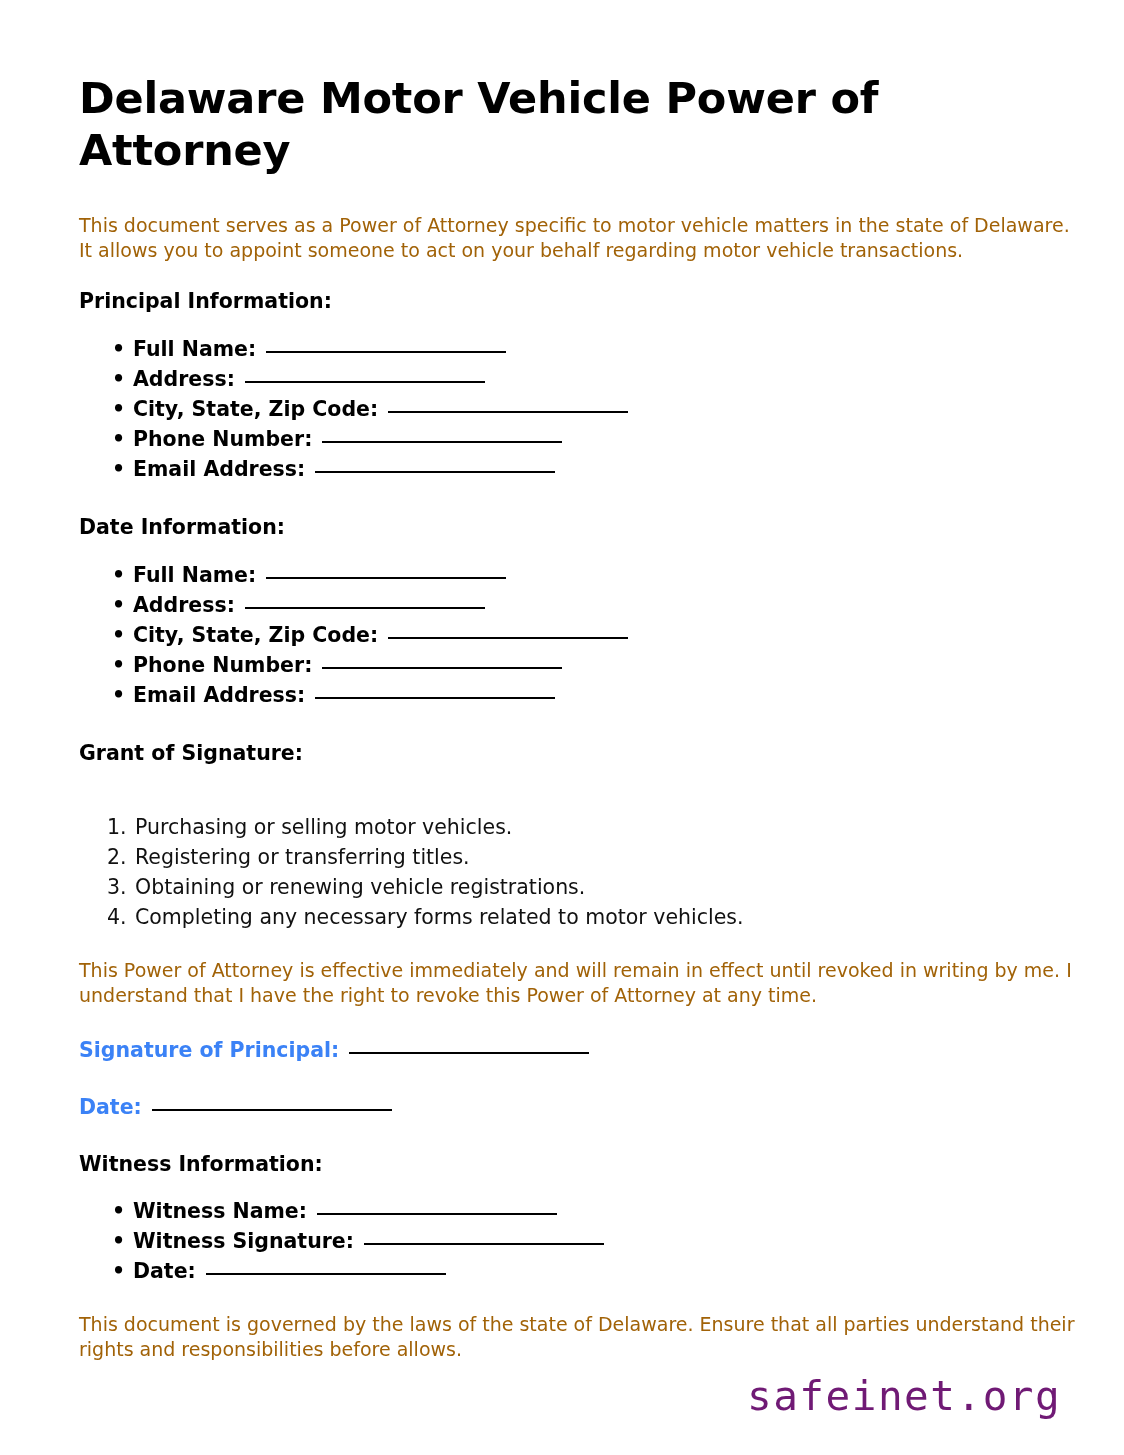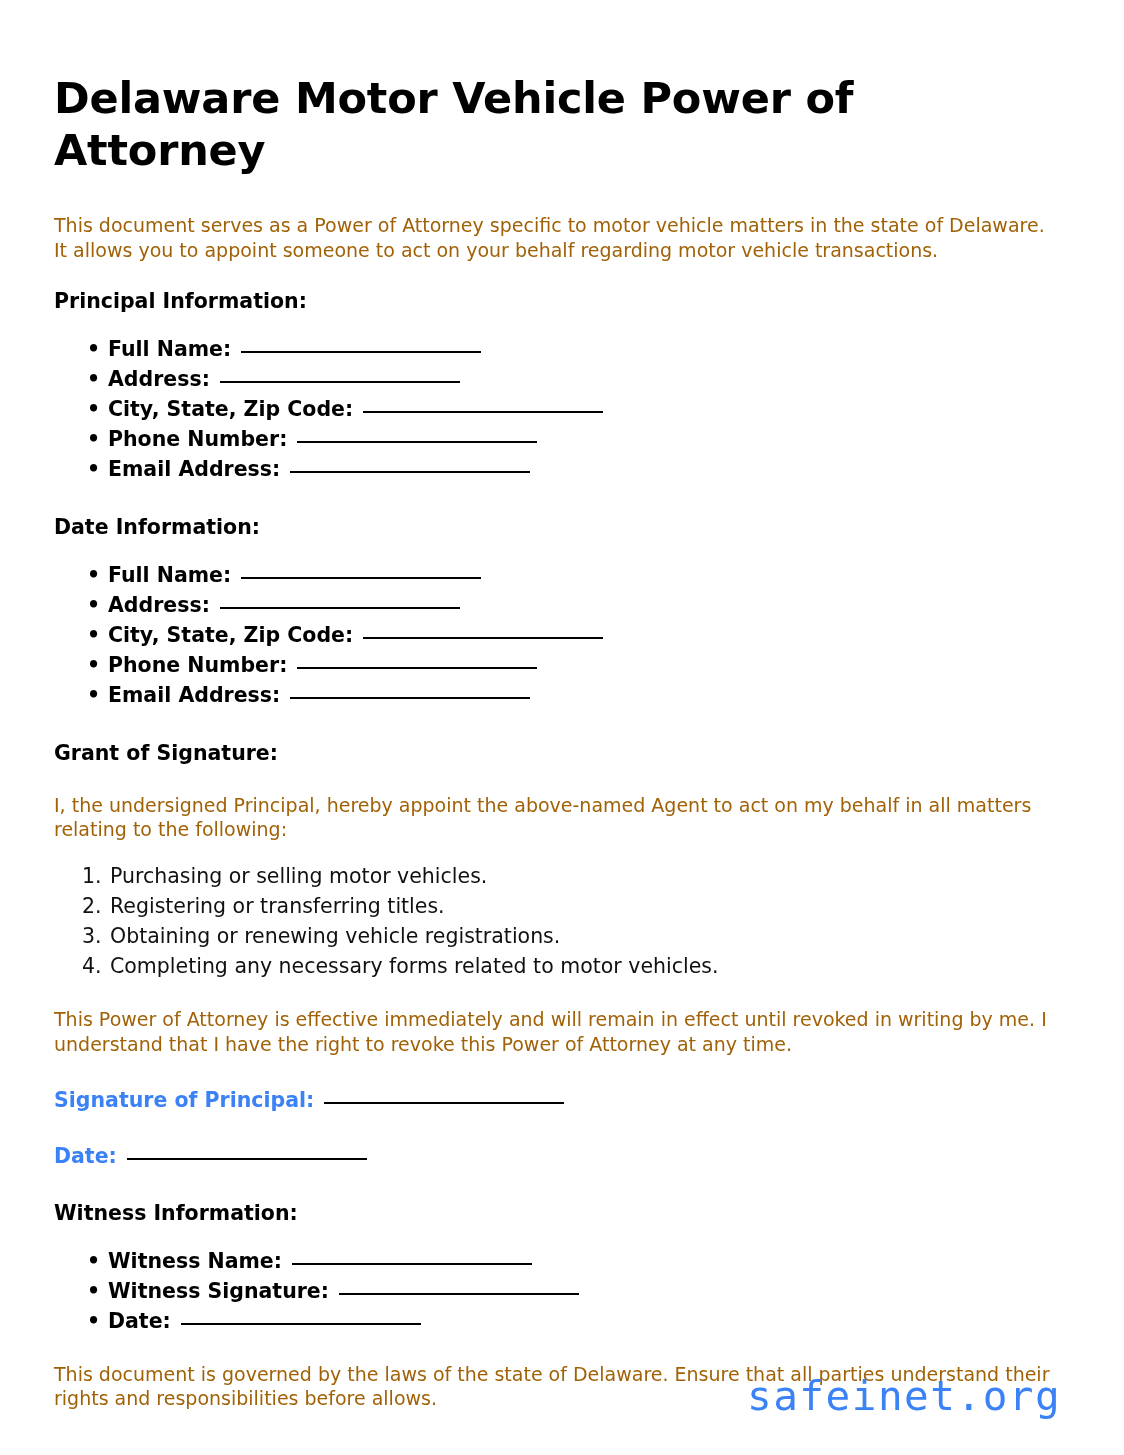--- a/index.html
+++ b/index.html
@@ -10,21 +10,21 @@
   body {
     width: 1124px;
     height: 1455px;
     position: relative;
     font-family: "DejaVu Sans", sans-serif;
     color: #000000;
     overflow: hidden;
   }
   .page {
     position: absolute;
-    left: 54px;
+    left: 79px;
     top: 0;
     width: 1000px;
     height: 1455px;
   }
   h1.doc-title {
     font-size: 43px;
     font-weight: bold;
     line-height: 1.22;
     letter-spacing: -0.2px;
     margin: 0;
@@ -198,21 +198,20 @@
       <span class="fill" style="width:240px"></span>
     </li>
   </ul>
 
   <div class="gap-md"></div>
 
   <h2 class="section-head">Grant of Signature:</h2>
 
   <div class="gap-sm"></div>
 
-  <p class="para">I, the undersigned Principal, hereby appoint the above-named Agent to act on my behalf in all matters relating to the following:</p>
 
   <div class="gap-xs"></div>
 
   <ol class="auth-list">
     <li>
       <span class="num">1.</span>
       <span>Purchasing or selling motor vehicles.</span>
     </li>
     <li>
       <span class="num">2.</span>
@@ -269,13 +268,13 @@
       <span class="fill" style="width:240px"></span>
     </li>
   </ul>
 
   <div class="gap-sm"></div>
 
   <p class="para">This document is governed by the laws of the state of Delaware. Ensure that all parties understand their rights and responsibilities before allows.</p>
 
 </div>
 
-<div class="watermark" style="color: #3b82f6;">safeinet.org</div>
+<div class="watermark" style="color: #701a75;">safeinet.org</div>
 
 </body></html>

